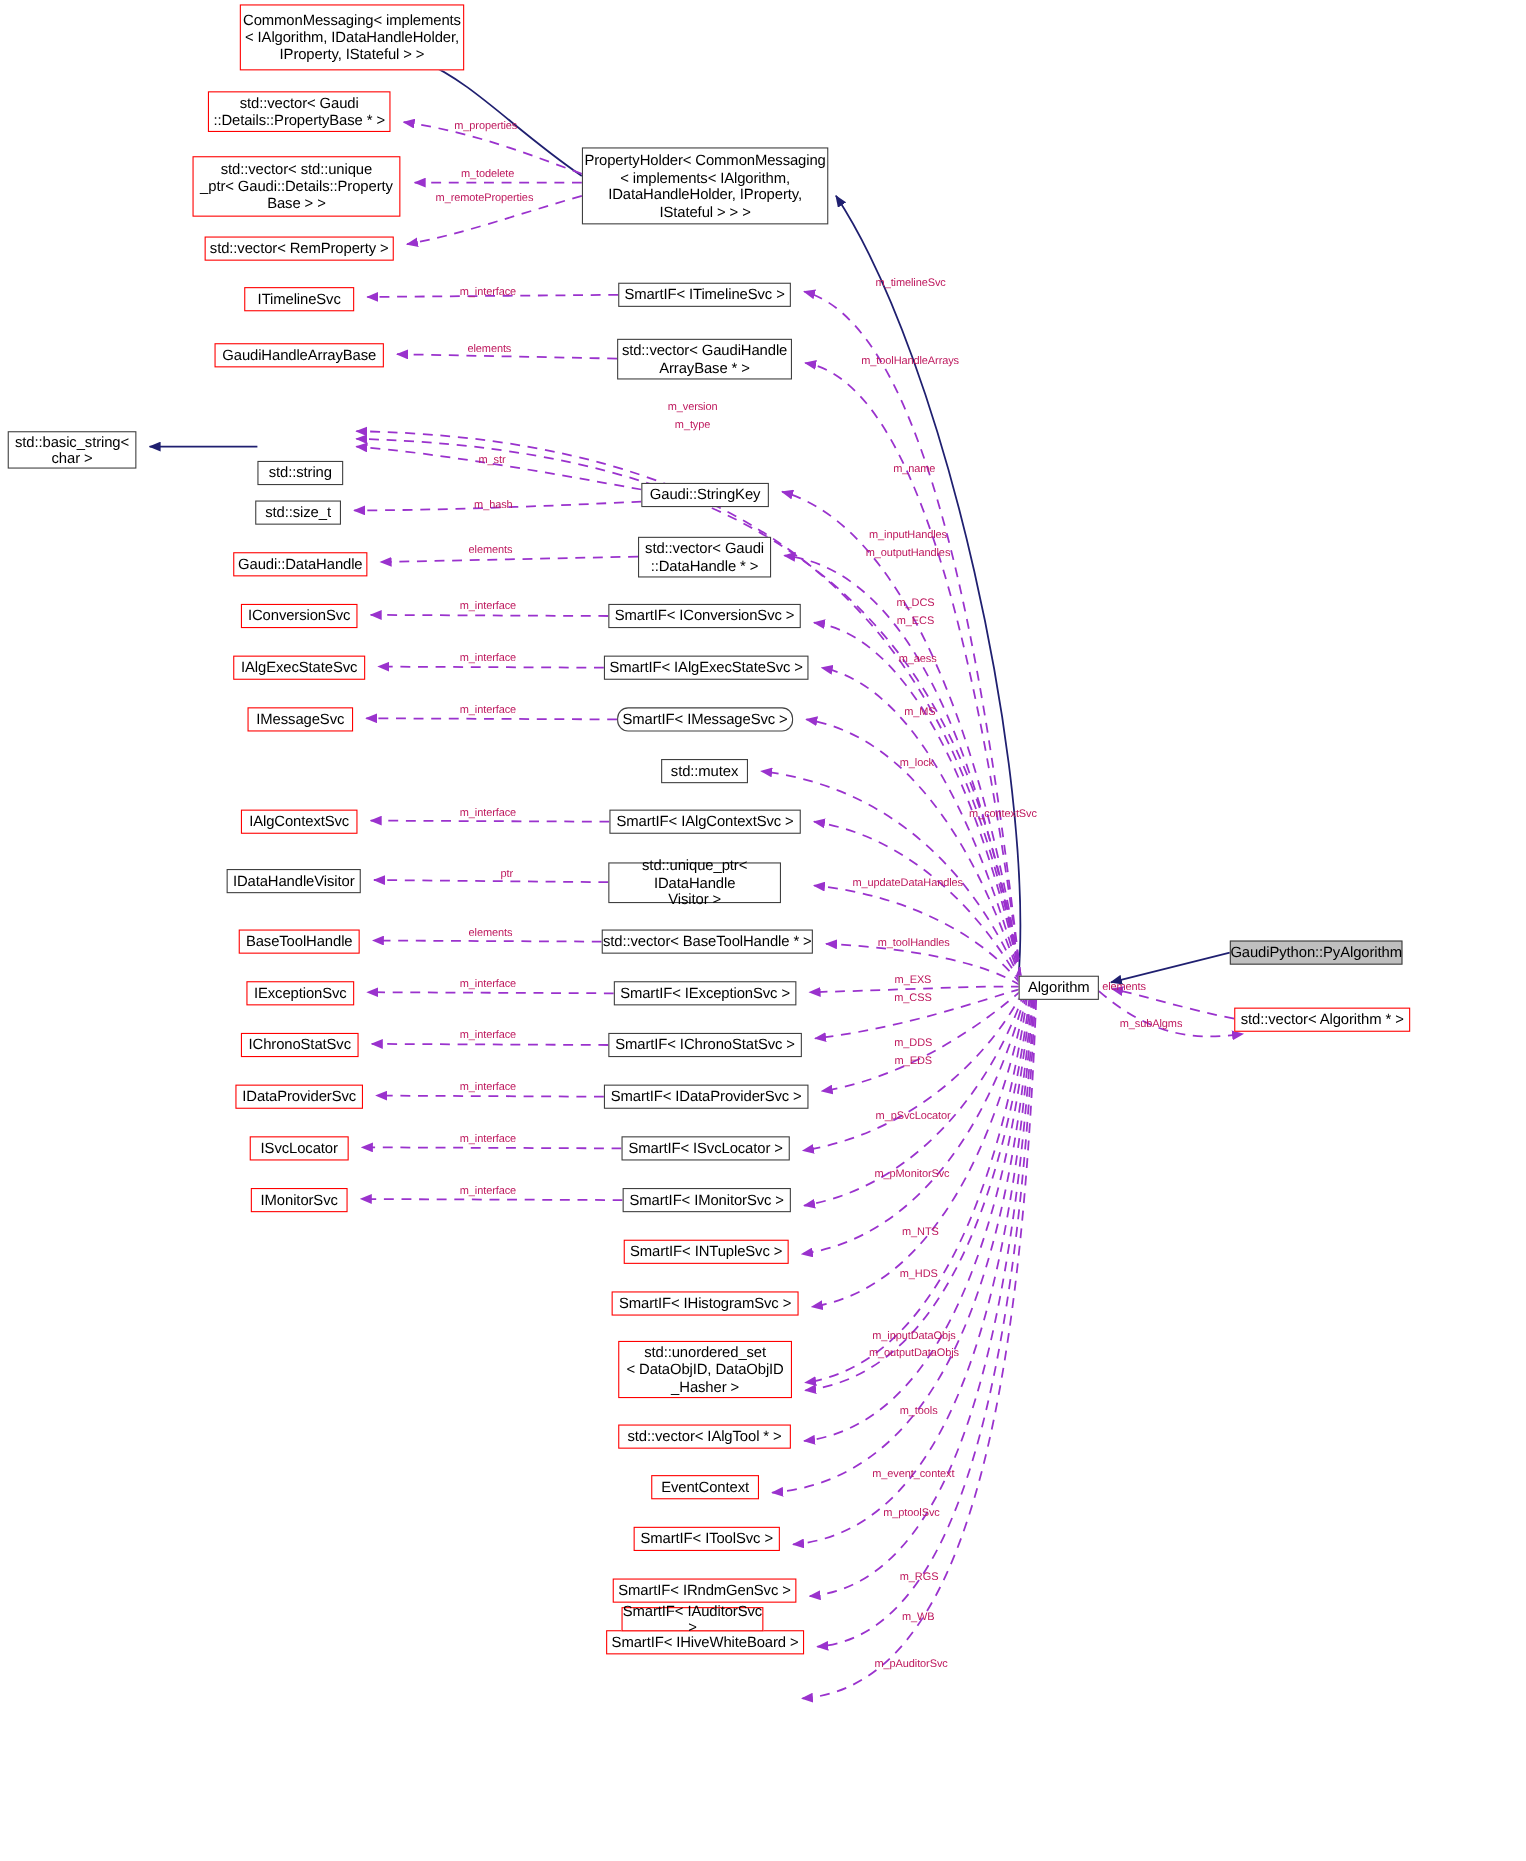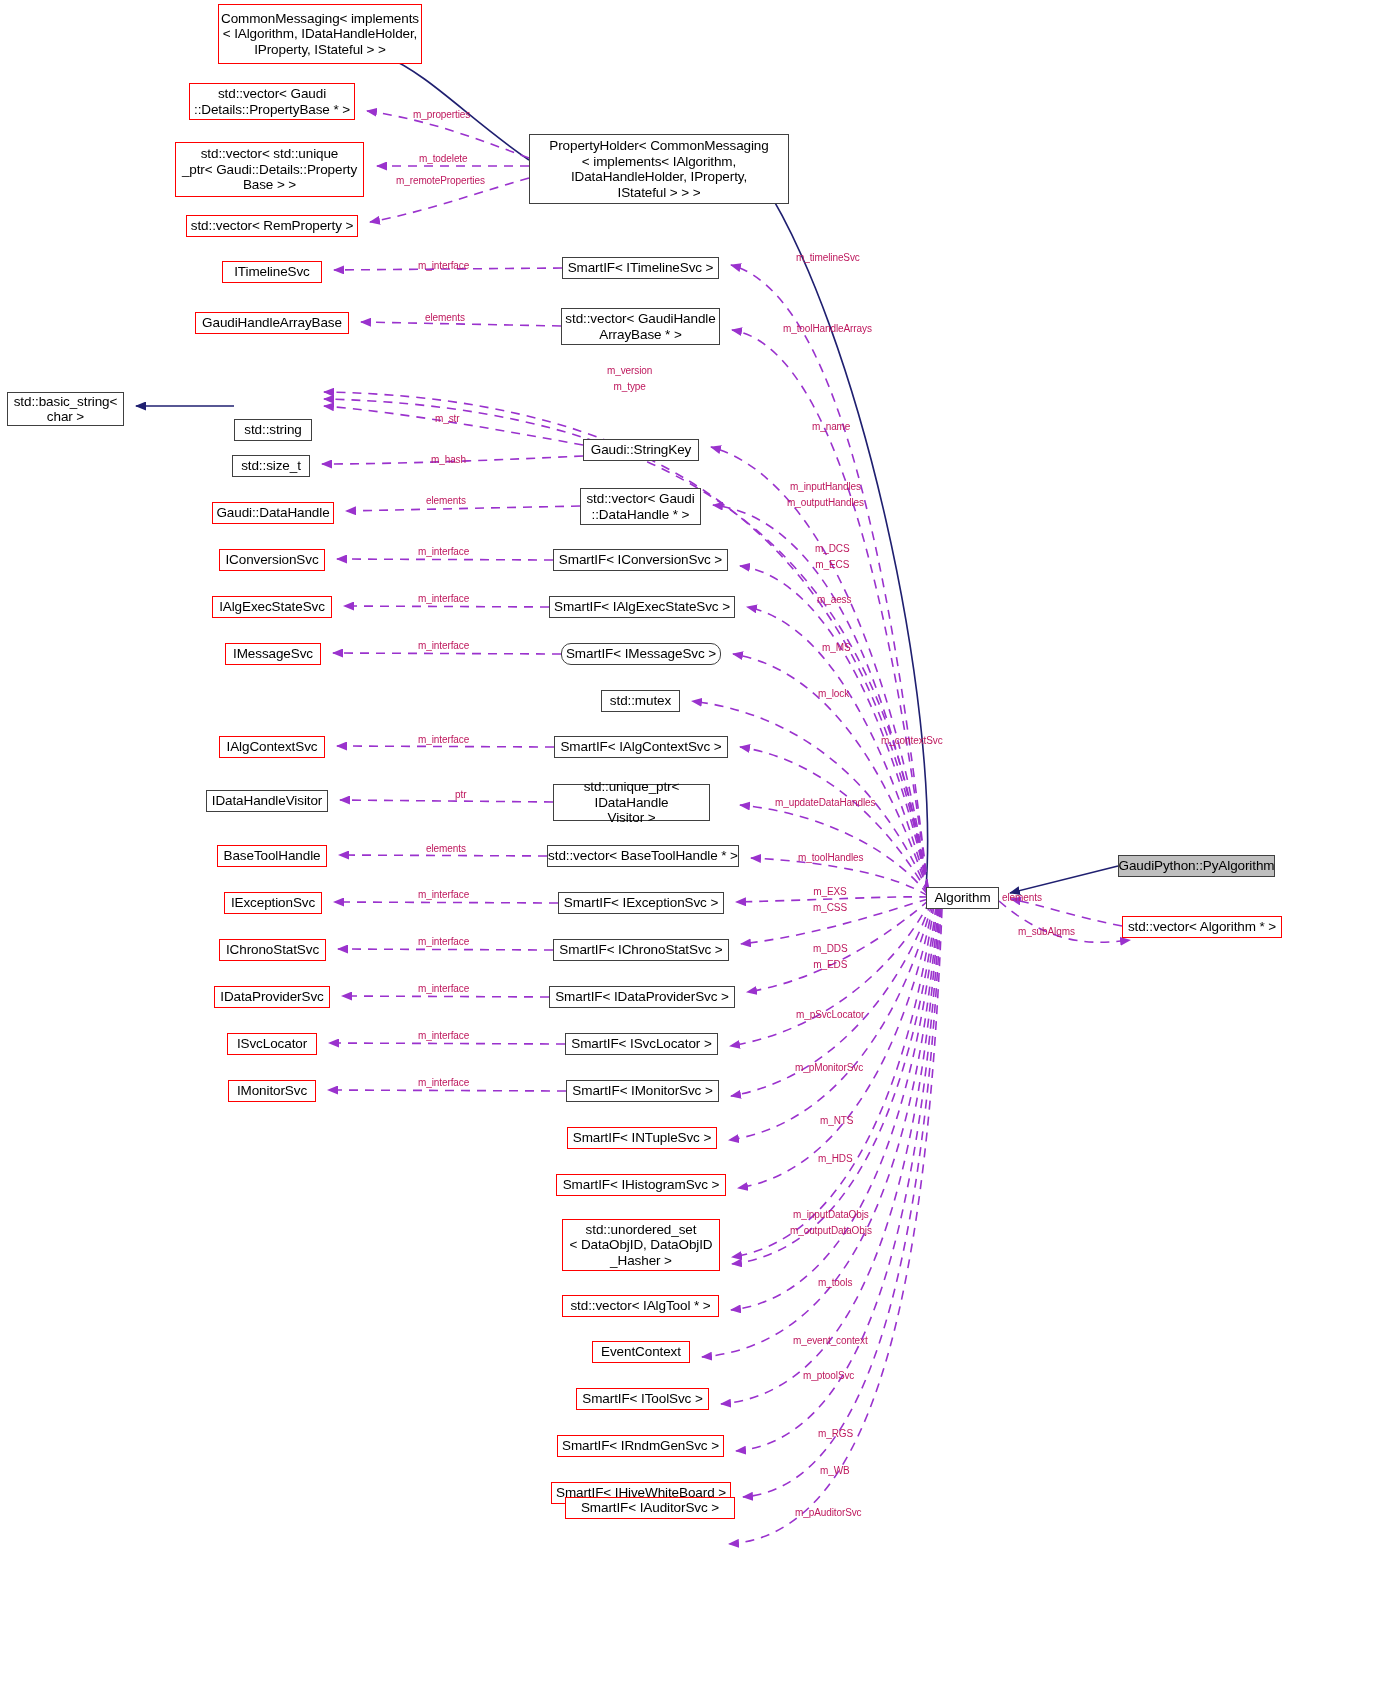--- a/index.html
+++ b/index.html
@@ -172,21 +172,21 @@
 
   <div class="node-box red" style="left:170px;top:4px;width:204px;height:60px;margin-left:48px;">CommonMessaging&lt; implements
 &lt; IAlgorithm, IDataHandleHolder,
 IProperty, IStateful &gt; &gt;</div>
   <div class="node-box red" style="left:189px;top:83px;width:166px;height:37px;">std::vector&lt; Gaudi
 ::Details::PropertyBase * &gt;</div>
   <div class="node-box red" style="left:175px;top:142px;width:189px;height:55px;">std::vector&lt; std::unique
 _ptr&lt; Gaudi::Details::Property
 Base &gt; &gt;</div>
   <div class="node-box red" style="left:186px;top:215px;width:172px;height:22px;">std::vector&lt; RemProperty &gt;</div>
-  <div class="node-box dark" style="left:529px;top:134px;width:260px;height:70px;">PropertyHolder&lt; CommonMessaging
+  <div class="node-box dark" style="left:529px;top:134px;width:224px;height:70px;">PropertyHolder&lt; CommonMessaging
 &lt; implements&lt; IAlgorithm,
 IDataHandleHolder, IProperty,
 IStateful &gt; &gt; &gt;</div>
 
   <div class="node-box red" style="left:222px;top:261px;width:100px;height:22px;">ITimelineSvc</div>
   <div class="node-box dark" style="left:562px;top:257px;width:157px;height:22px;">SmartIF&lt; ITimelineSvc &gt;</div>
 
   <div class="node-box red" style="left:195px;top:312px;width:154px;height:22px;">GaudiHandleArrayBase</div>
   <div class="node-box dark" style="left:561px;top:308px;width:159px;height:37px;">std::vector&lt; GaudiHandle
 ArrayBase * &gt;</div>
@@ -240,21 +240,21 @@
   <div class="node-box red" style="left:567px;top:1127px;width:150px;height:22px;">SmartIF&lt; INTupleSvc &gt;</div>
   <div class="node-box red" style="left:556px;top:1174px;width:170px;height:22px;">SmartIF&lt; IHistogramSvc &gt;</div>
   <div class="node-box red" style="left:562px;top:1219px;width:158px;height:52px;">std::unordered_set
 &lt; DataObjID, DataObjID
 _Hasher &gt;</div>
   <div class="node-box red" style="left:562px;top:1295px;width:157px;height:22px;">std::vector&lt; IAlgTool * &gt;</div>
   <div class="node-box red" style="left:592px;top:1341px;width:98px;height:22px;">EventContext</div>
   <div class="node-box red" style="left:576px;top:1388px;width:133px;height:22px;">SmartIF&lt; IToolSvc &gt;</div>
   <div class="node-box red" style="left:557px;top:1435px;width:167px;height:22px;">SmartIF&lt; IRndmGenSvc &gt;</div>
   <div class="node-box red" style="left:551px;top:1482px;width:180px;height:22px;">SmartIF&lt; IHiveWhiteBoard &gt;</div>
-  <div class="node-box red" style="left:565px;top:1497px;width:170px;height:22px;">SmartIF&lt; IAuditorSvc &gt;</div>
+  <div class="node-box red" style="left:565px;top:1461px;width:129px;height:22px;">SmartIF&lt; IAuditorSvc &gt;</div>
 
   <div class="node-box dark" style="left:926px;top:887px;width:73px;height:22px;">Algorithm</div>
   <div class="node-box grey" style="left:1118px;top:855px;width:157px;height:22px;">GaudiPython::PyAlgorithm</div>
   <div class="node-box red" style="left:1122px;top:916px;width:160px;height:22px;">std::vector&lt; Algorithm * &gt;</div>
 
   <div class="edge-label" style="left:413px;top:107px;">m_properties</div>
   <div class="edge-label" style="left:419px;top:151px;">m_todelete</div>
   <div class="edge-label" style="left:396px;top:173px;">m_remoteProperties</div>
   <div class="edge-label" style="left:418px;top:258px;">m_interface</div>
   <div class="edge-label" style="left:796px;top:250px;">m_timelineSvc</div>

